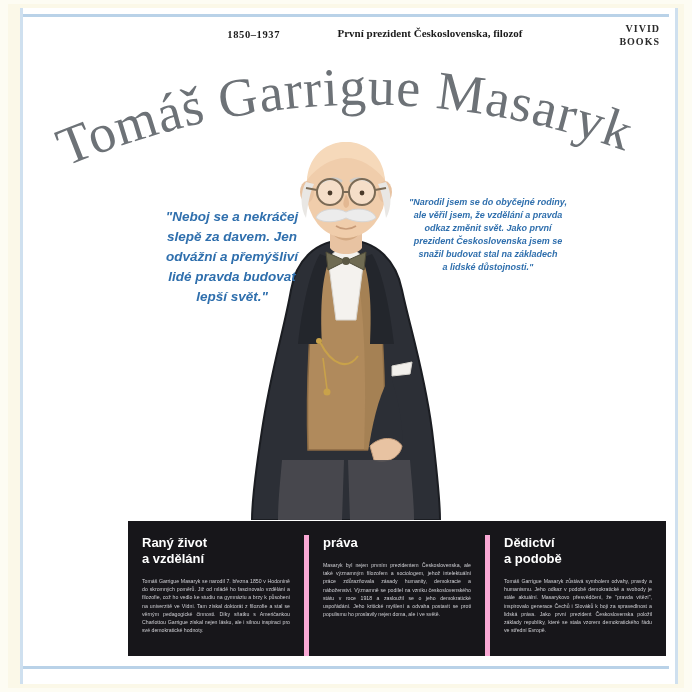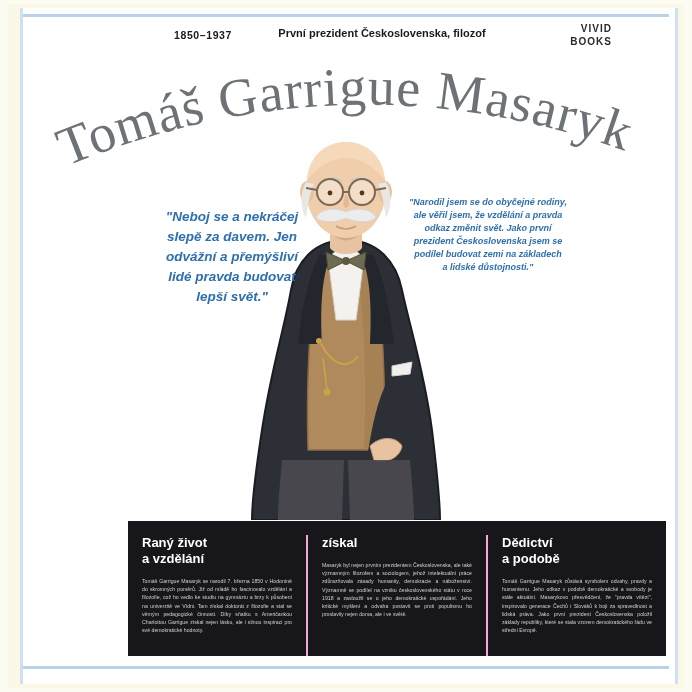--- a/index.html
+++ b/index.html
@@ -62,21 +62,22 @@
 
   
   .header {
     position: absolute;
     left: 26px;
     top: 22px;
     width: 640px;
     height: 36px;
     display: flex;
     align-items: flex-start;
-    justify-content: center;
+    justify-content: flex-end;
+    font-family: Liberation Serif, serif;
   }
   .header-dates {
     font-size: 10.5px;
     letter-spacing: 0.6px;
     color: #1a1a1a;
     font-weight: 600;
     padding-left: 100px;
     padding-top: 7px;
     white-space: nowrap;
   }
@@ -157,21 +158,21 @@
     height: 135px;
     background: #17161a;
     display: flex;
     padding: 14px 0 0 0;
     box-sizing: border-box;
   }
   .panel-col {
     flex: 1 1 0;
     padding: 0 14px;
     box-sizing: border-box;
-    border-right: 2px solid #f9a8d4;
+    border-right: 5px solid #f9a8d4;
   }
   .panel-col:last-child { border-right: none; }
   .panel-h {
     color: #ffffff;
     font-size: 13px;
     font-weight: 700;
     line-height: 16px;
     margin-bottom: 10px;
   }
   .panel-p {
@@ -296,35 +297,35 @@
     <div>odvážní a přemýšliví</div>
     <div>lidé pravda budovat</div>
     <div>lepší svět."</div>
   </div>
 
   <div class="quote-right">
     <div>"Narodil jsem se do obyčejné rodiny,</div>
     <div>ale věřil jsem, že vzdělání a pravda</div>
     <div>odkaz změnit svět. Jako první</div>
     <div>prezident Československa jsem se</div>
-    <div>podílel budovat zemi na základech</div>
+    <div>snažil budovat stal na základech</div>
     <div>a lidské důstojnosti."</div>
   </div>
 
   <div class="panel">
     <div class="panel-col">
       <div class="panel-h">
         <div>Raný život</div>
         <div>a vzdělání</div>
       </div>
       <div class="panel-p">Tomáš Garrigue Masaryk se narodil 7. března 1850 v Hodoníně do skromných poměrů. Již od mládě ho fascinovalo vzdělání a filozofie, což ho vedlo ke studiu na gymnáziu a brzy k působení na univerzitě ve Vídni. Tam získal doktorát z filozofie a stal se věrným pedagogické činnosti. Díky sňatku s Američankou Charlottou Garrigue získal nejen lásku, ale i silnou inspiraci pro své demokratické hodnoty.</div>
     </div>
     <div class="panel-col">
       <div class="panel-h">
-        <div>získal</div>
+        <div>práva</div>
       </div>
       <div class="panel-p">Masaryk byl nejen prvním prezidentem Československa, ale také významným filozofem a sociologem, jehož intelektuální práce zdůrazňovala zásady humanity, demokracie a náboženství. Významně se podílel na vzniku československého státu v roce 1918 a zasloužil se o jeho demokratické uspořádání. Jeho kritické myšlení a odvaha postavit se proti populismu ho proslavily nejen doma, ale i ve světě.</div>
     </div>
     <div class="panel-col">
       <div class="panel-h">
         <div>Dědictví</div>
         <div>a podobě</div>
       </div>
       <div class="panel-p">Tomáš Garrigue Masaryk zůstává symbolem odvahy, pravdy a humanismu. Jeho odkaz v podobě demokratické a svobody je stále aktuální. Masarykovo přesvědčení, že "pravda vítězí", inspirovalo generace Čechů i Slováků k boji za spravedlnost a lidská práva. Jako první prezident Československa položil základy republiky, které se stala vzorem demokratického řádu ve střední Evropě.</div>
     </div>

